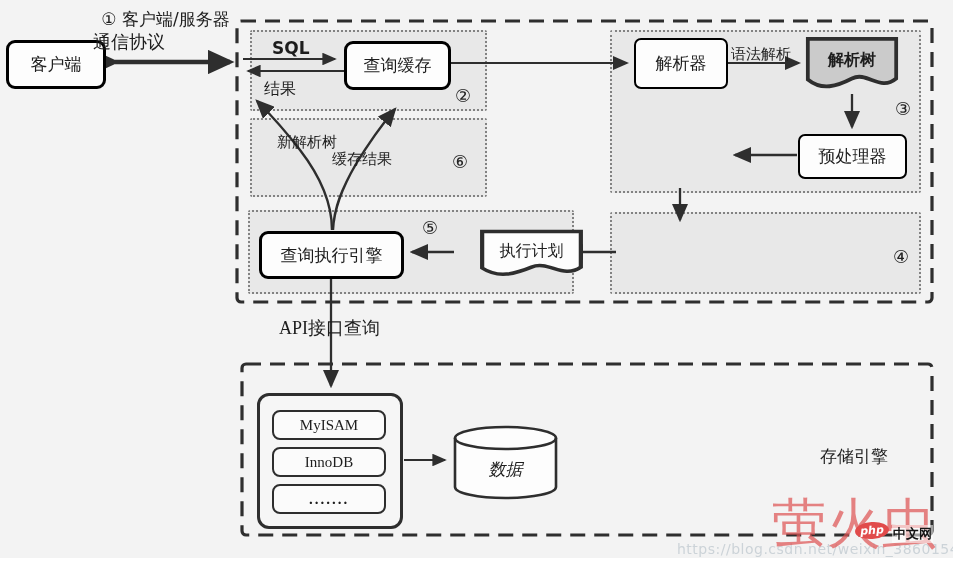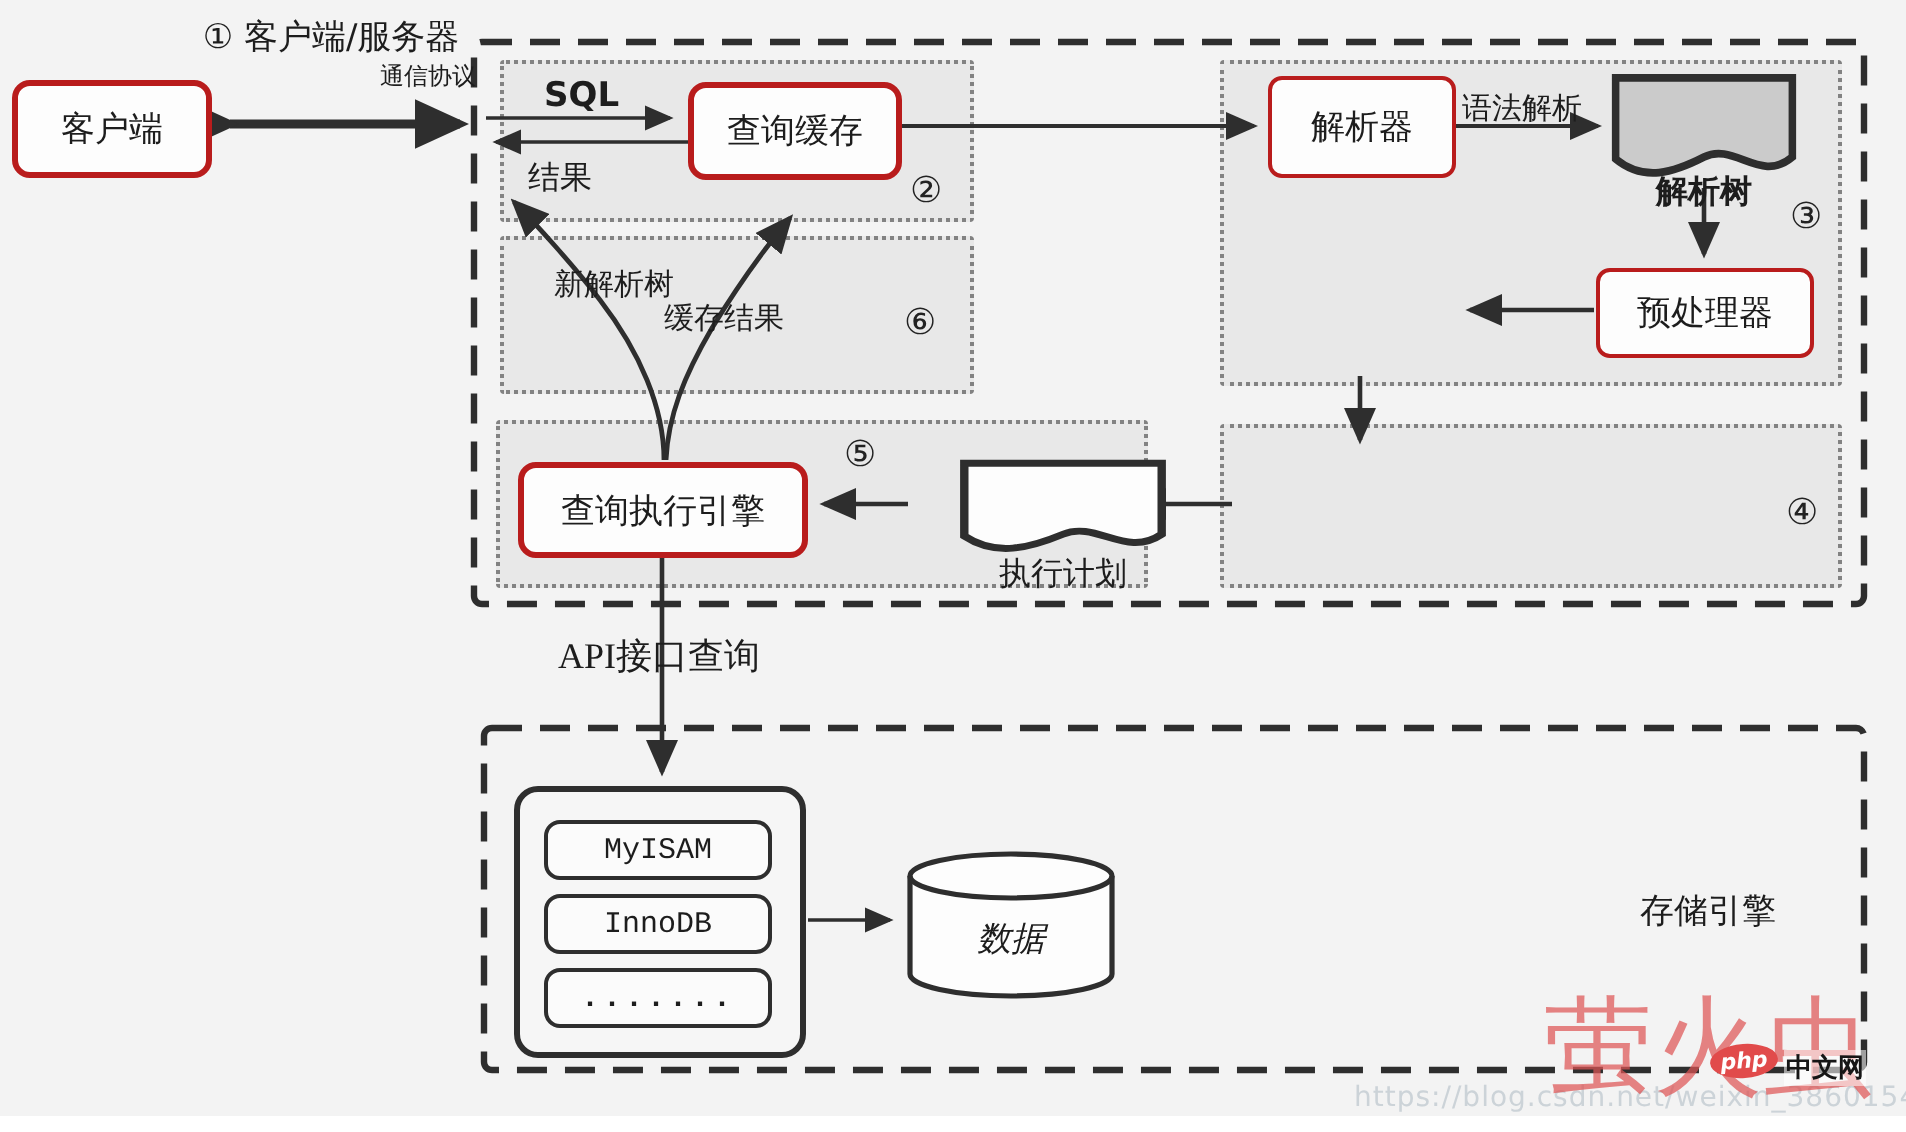--- a/index.html
+++ b/index.html
@@ -6,33 +6,33 @@
   #canvas{
     position:relative;width:953px;height:566px;overflow:hidden;
     background:#f3f3f3;
     font-family:"DejaVu Sans","Liberation Sans",sans-serif;
     color:#1d1d1d;
   }
   .bottom-strip{position:absolute;left:0;top:558px;width:953px;height:8px;background:#fff;z-index:0;}
   .region{position:absolute;background:#e8e8e8;border:2px dotted #828282;z-index:1;border-radius:2px;}
   svg.layer{position:absolute;left:0;top:0;z-index:3;pointer-events:none;}
   .node{
-    position:absolute;background:#fdfdfd;border:3px solid #b91c1c;border-radius:9px;
+    position:absolute;background:#fdfdfd;border:3px solid #000000;border-radius:9px;
     display:flex;align-items:center;justify-content:center;
     font-size:17px;z-index:4;box-sizing:border-box;white-space:nowrap;
   }
   .node.thin{border-width:2px;border-radius:7px;}
   .doc{position:absolute;z-index:4;}
   .doc .doc-label{
     position:absolute;left:0;top:4px;width:100%;height:72%;
-    display:flex;align-items:center;justify-content:center;font-size:16px;font-weight:600;white-space:nowrap;margin-top:36px;
+    display:flex;align-items:center;justify-content:center;font-size:16px;font-weight:600;white-space:nowrap;
   }
   .lbl{position:absolute;z-index:5;white-space:nowrap;line-height:1.25;}
   .badge{position:absolute;z-index:5;font-size:18px;color:#222;}
-  .mono{font-family:Liberation Mono, monospace;}
+  .mono{font-family:Liberation Serif, serif;}
   .serif{font-family:"Liberation Serif","DejaVu Serif",serif;}
   .storage-outer{
     position:absolute;background:#f6f6f6;border:3px solid #2e2e2e;border-radius:12px;z-index:4;box-sizing:border-box;
   }
   .engine-box{
     position:absolute;background:#fbfbfb;border:2.5px solid #2e2e2e;border-radius:8px;
     display:flex;align-items:center;justify-content:center;font-size:15px;z-index:5;box-sizing:border-box;
   }
   .cyl{position:absolute;z-index:4;}
   .cyl .cyl-label{position:absolute;left:0;top:22px;width:100%;height:60%;display:flex;align-items:center;justify-content:center;font-size:17px;}
@@ -152,21 +152,21 @@
 
   <div class="cyl" style="left:452px;top:424px;width:107px;height:78px;font-style:italic;">
     <svg width="107" height="78" viewBox="0 0 107 78">
       <path d="M3,14 A50.5,11 0 0 1 104,14 L104,63 A50.5,11 0 0 1 3,63 Z" fill="#fdfdfd" stroke="#2e2e2e" stroke-width="2.6"></path>
       <path d="M3,14 A50.5,11 0 0 0 104,14" fill="none" stroke="#2e2e2e" stroke-width="2.6"></path>
     </svg>
     <div class="cyl-label">数据</div>
   </div>
 
   <div class="lbl" style="left:93px;top:9px;width:145px;text-align:center;font-size:17px;">① 客户端/服务器</div>
-  <div class="lbl" style="left:93px;top:31px;width:145px;text-align:right;font-size:12px;">通信协议</div>
+  <div class="lbl" style="left:93px;top:31px;width:145px;text-align:left;font-size:18px;">通信协议</div>
 
   <div class="lbl" style="left:272px;top:38px;font-size:17px;font-weight:600;">SQL</div>
   <div class="lbl" style="left:264px;top:79px;font-size:16px;">结果</div>
 
   <div class="lbl" style="left:731px;top:45px;font-size:15px;">语法解析</div>
 
   <div class="lbl" style="left:277px;top:133px;font-size:15px;">新解析树</div>
   <div class="lbl" style="left:332px;top:150px;font-size:15px;">缓存结果</div>
 
   <div class="lbl serif" style="left:279px;top:317px;font-size:18px;">API接口查询</div>

